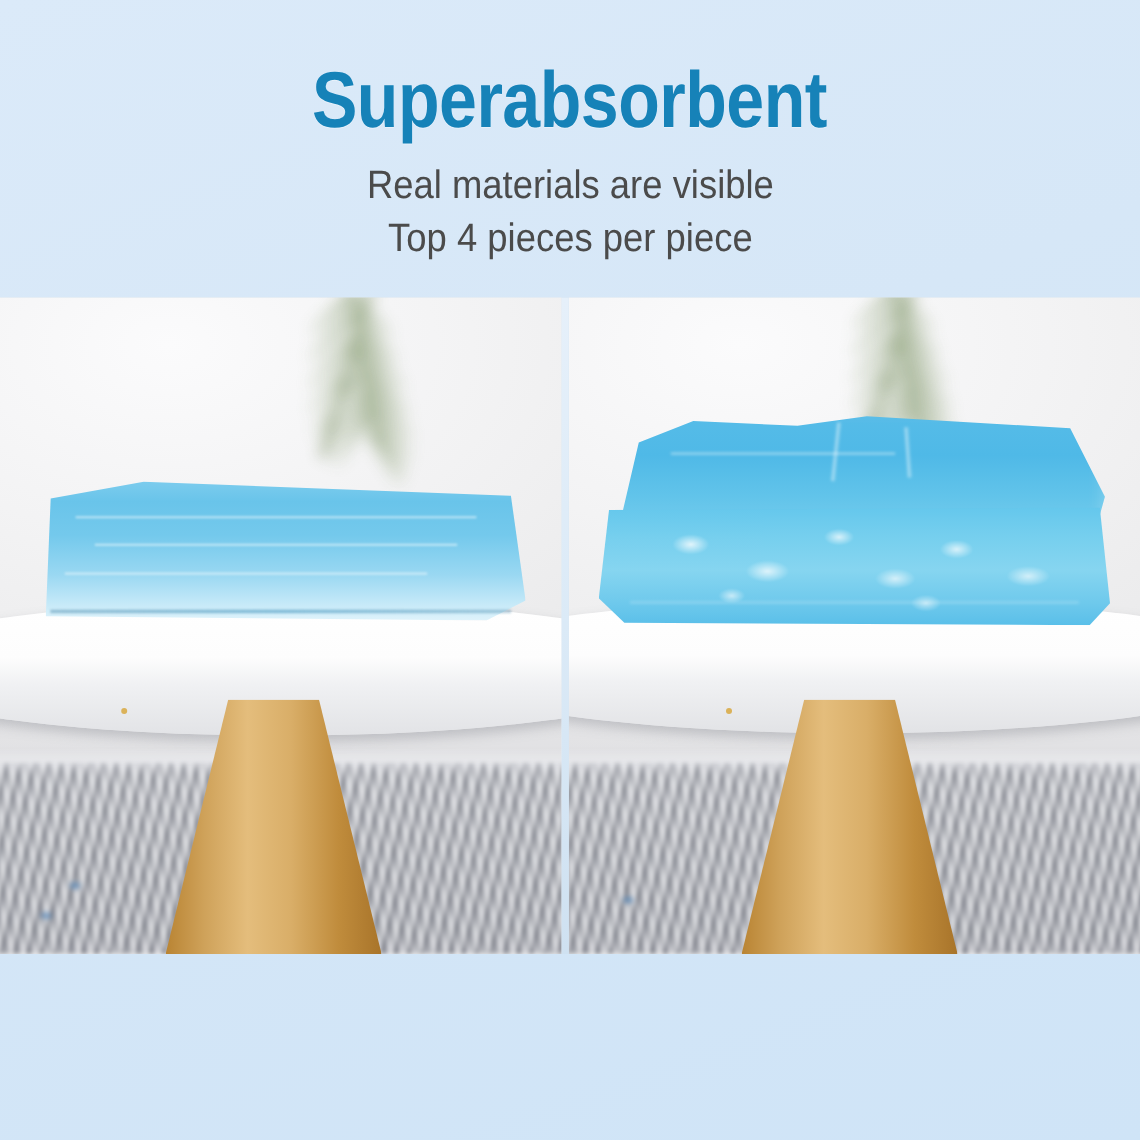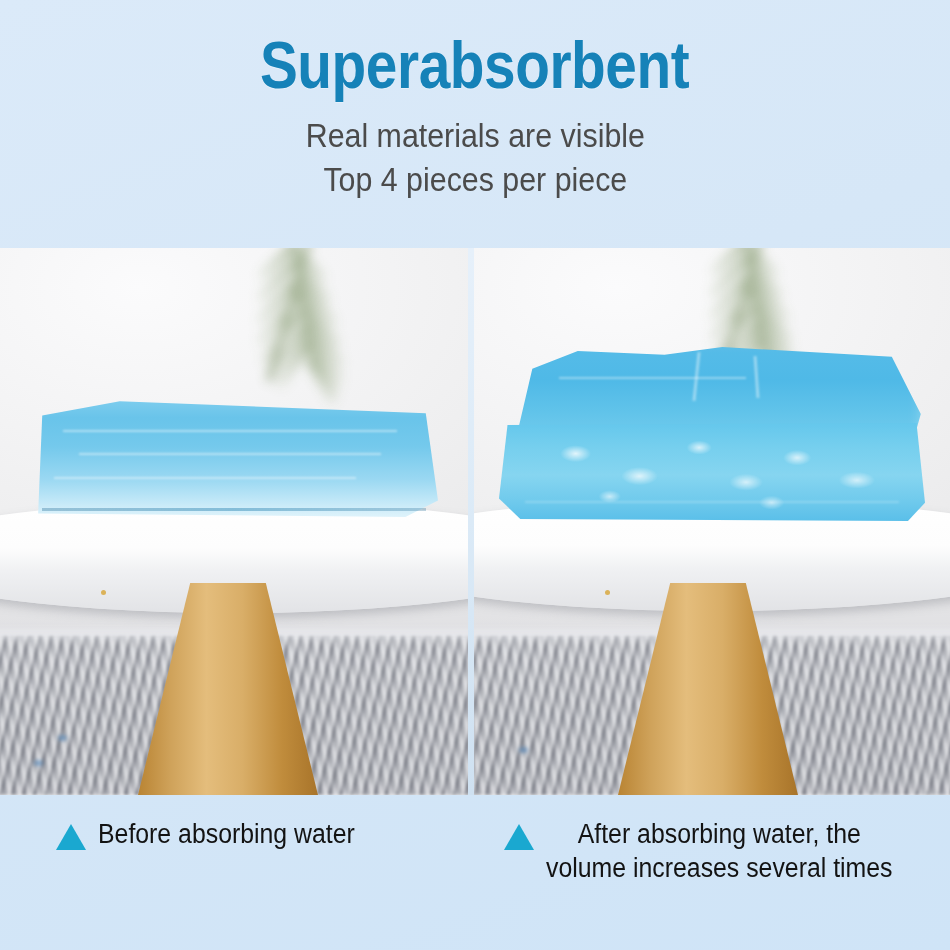--- a/index.html
+++ b/index.html
@@ -20,21 +20,21 @@
   #header {
     position: absolute;
     left: 0; top: 0;
     width: 950px;
     height: 248px;
     box-sizing: border-box;
     display: flex;
     flex-direction: column;
     align-items: center;
     justify-content: flex-start;
-    padding-top: 26px;
+    padding-top: 44px;
   }
   #title {
     font-size: 66px;
     line-height: 78px;
     font-weight: 700;
     color: #1682b8;
     letter-spacing: -0.5px;
     transform: scaleX(0.86);
     transform-origin: center center;
     white-space: nowrap;
@@ -391,30 +391,14 @@
         <div class="fold" style="left:60%; top:6%;  width:3px; height:24%; transform: rotate(-4deg);"></div>
         <div class="fold" style="left:14%; top:18%; width:44%; height:2px;"></div>
         <div class="pad-bottom"></div>
         <div class="fold" style="left:6%; bottom:10%; width:88%; height:2px; opacity:0.55;"></div>
       </div>
     </div>
   </div>
 
   <div id="photo-divider"></div>
 
-  <div id="captions">
-
-    <div class="caption" id="caption-before">
-      <div class="tri"></div>
-      <div class="caption-text">Before absorbing water</div>
-    </div>
-
-    <div class="caption" id="caption-after">
-      <div class="tri"></div>
-      <div class="caption-text">
-        <span class="cap-line">After absorbing water, the</span>
-        <span class="cap-line">volume increases several times</span>
-      </div>
-    </div>
-
-  </div>
 
 </div>
 
 </body></html>

